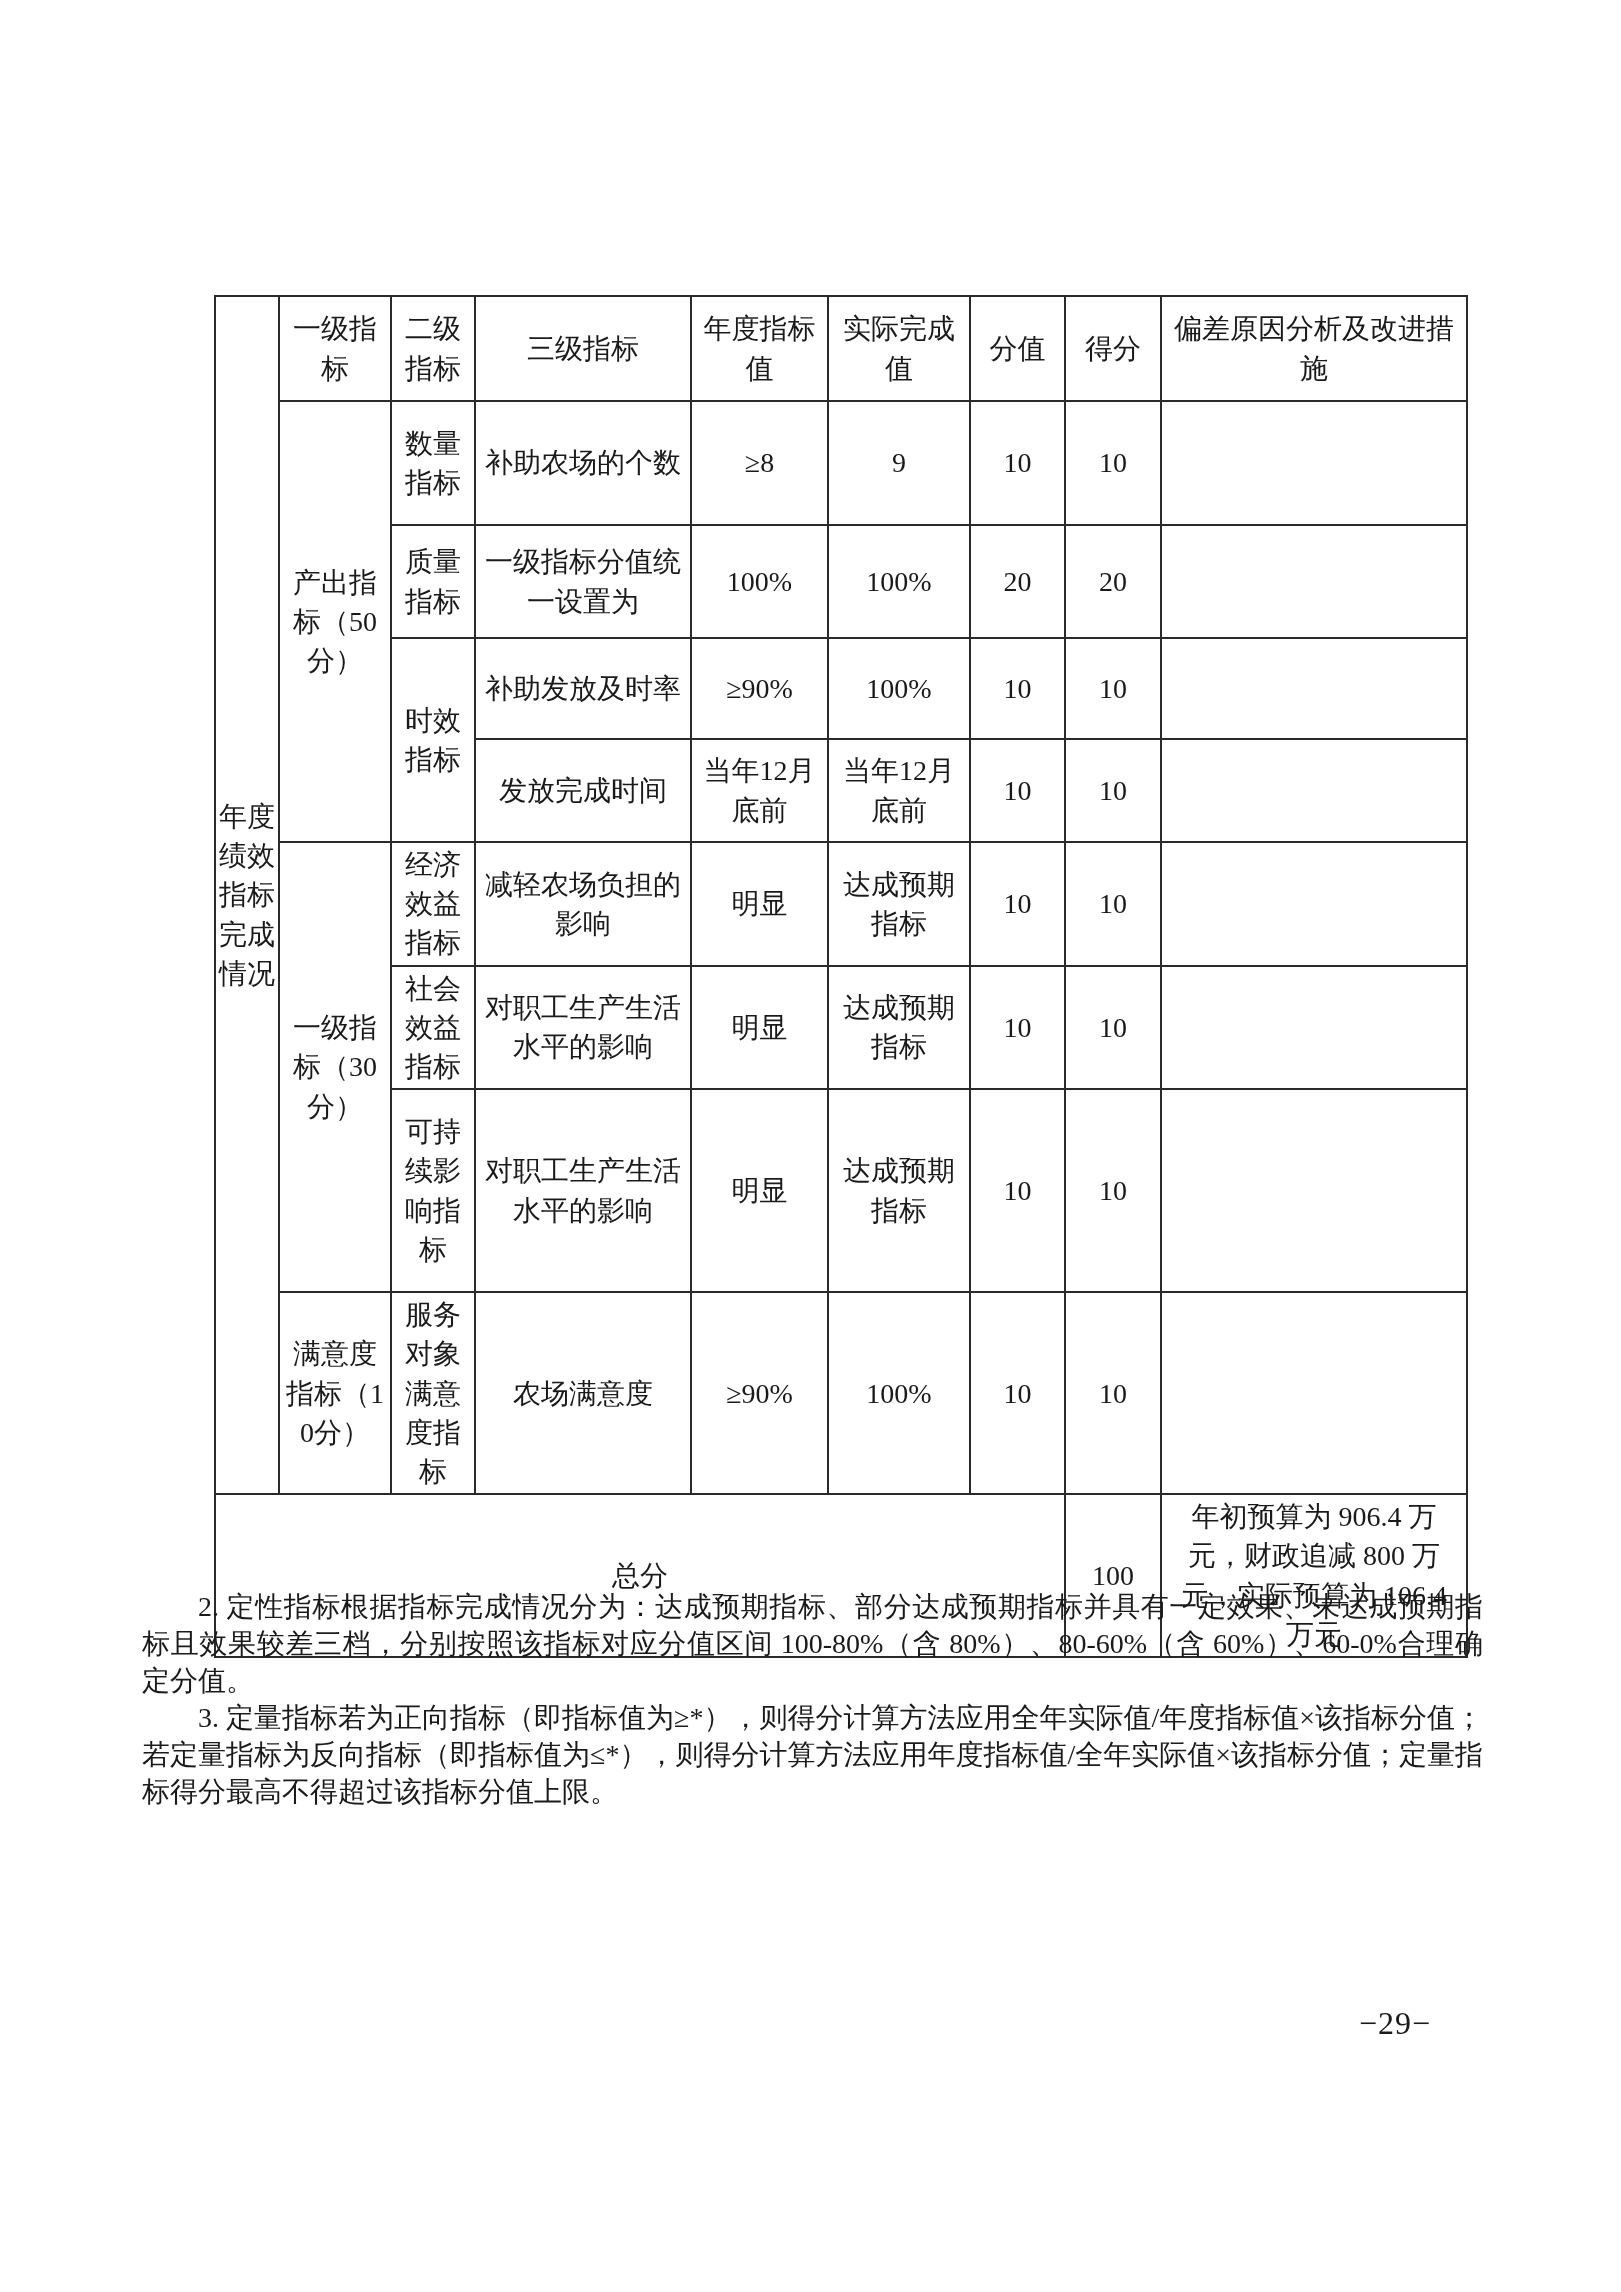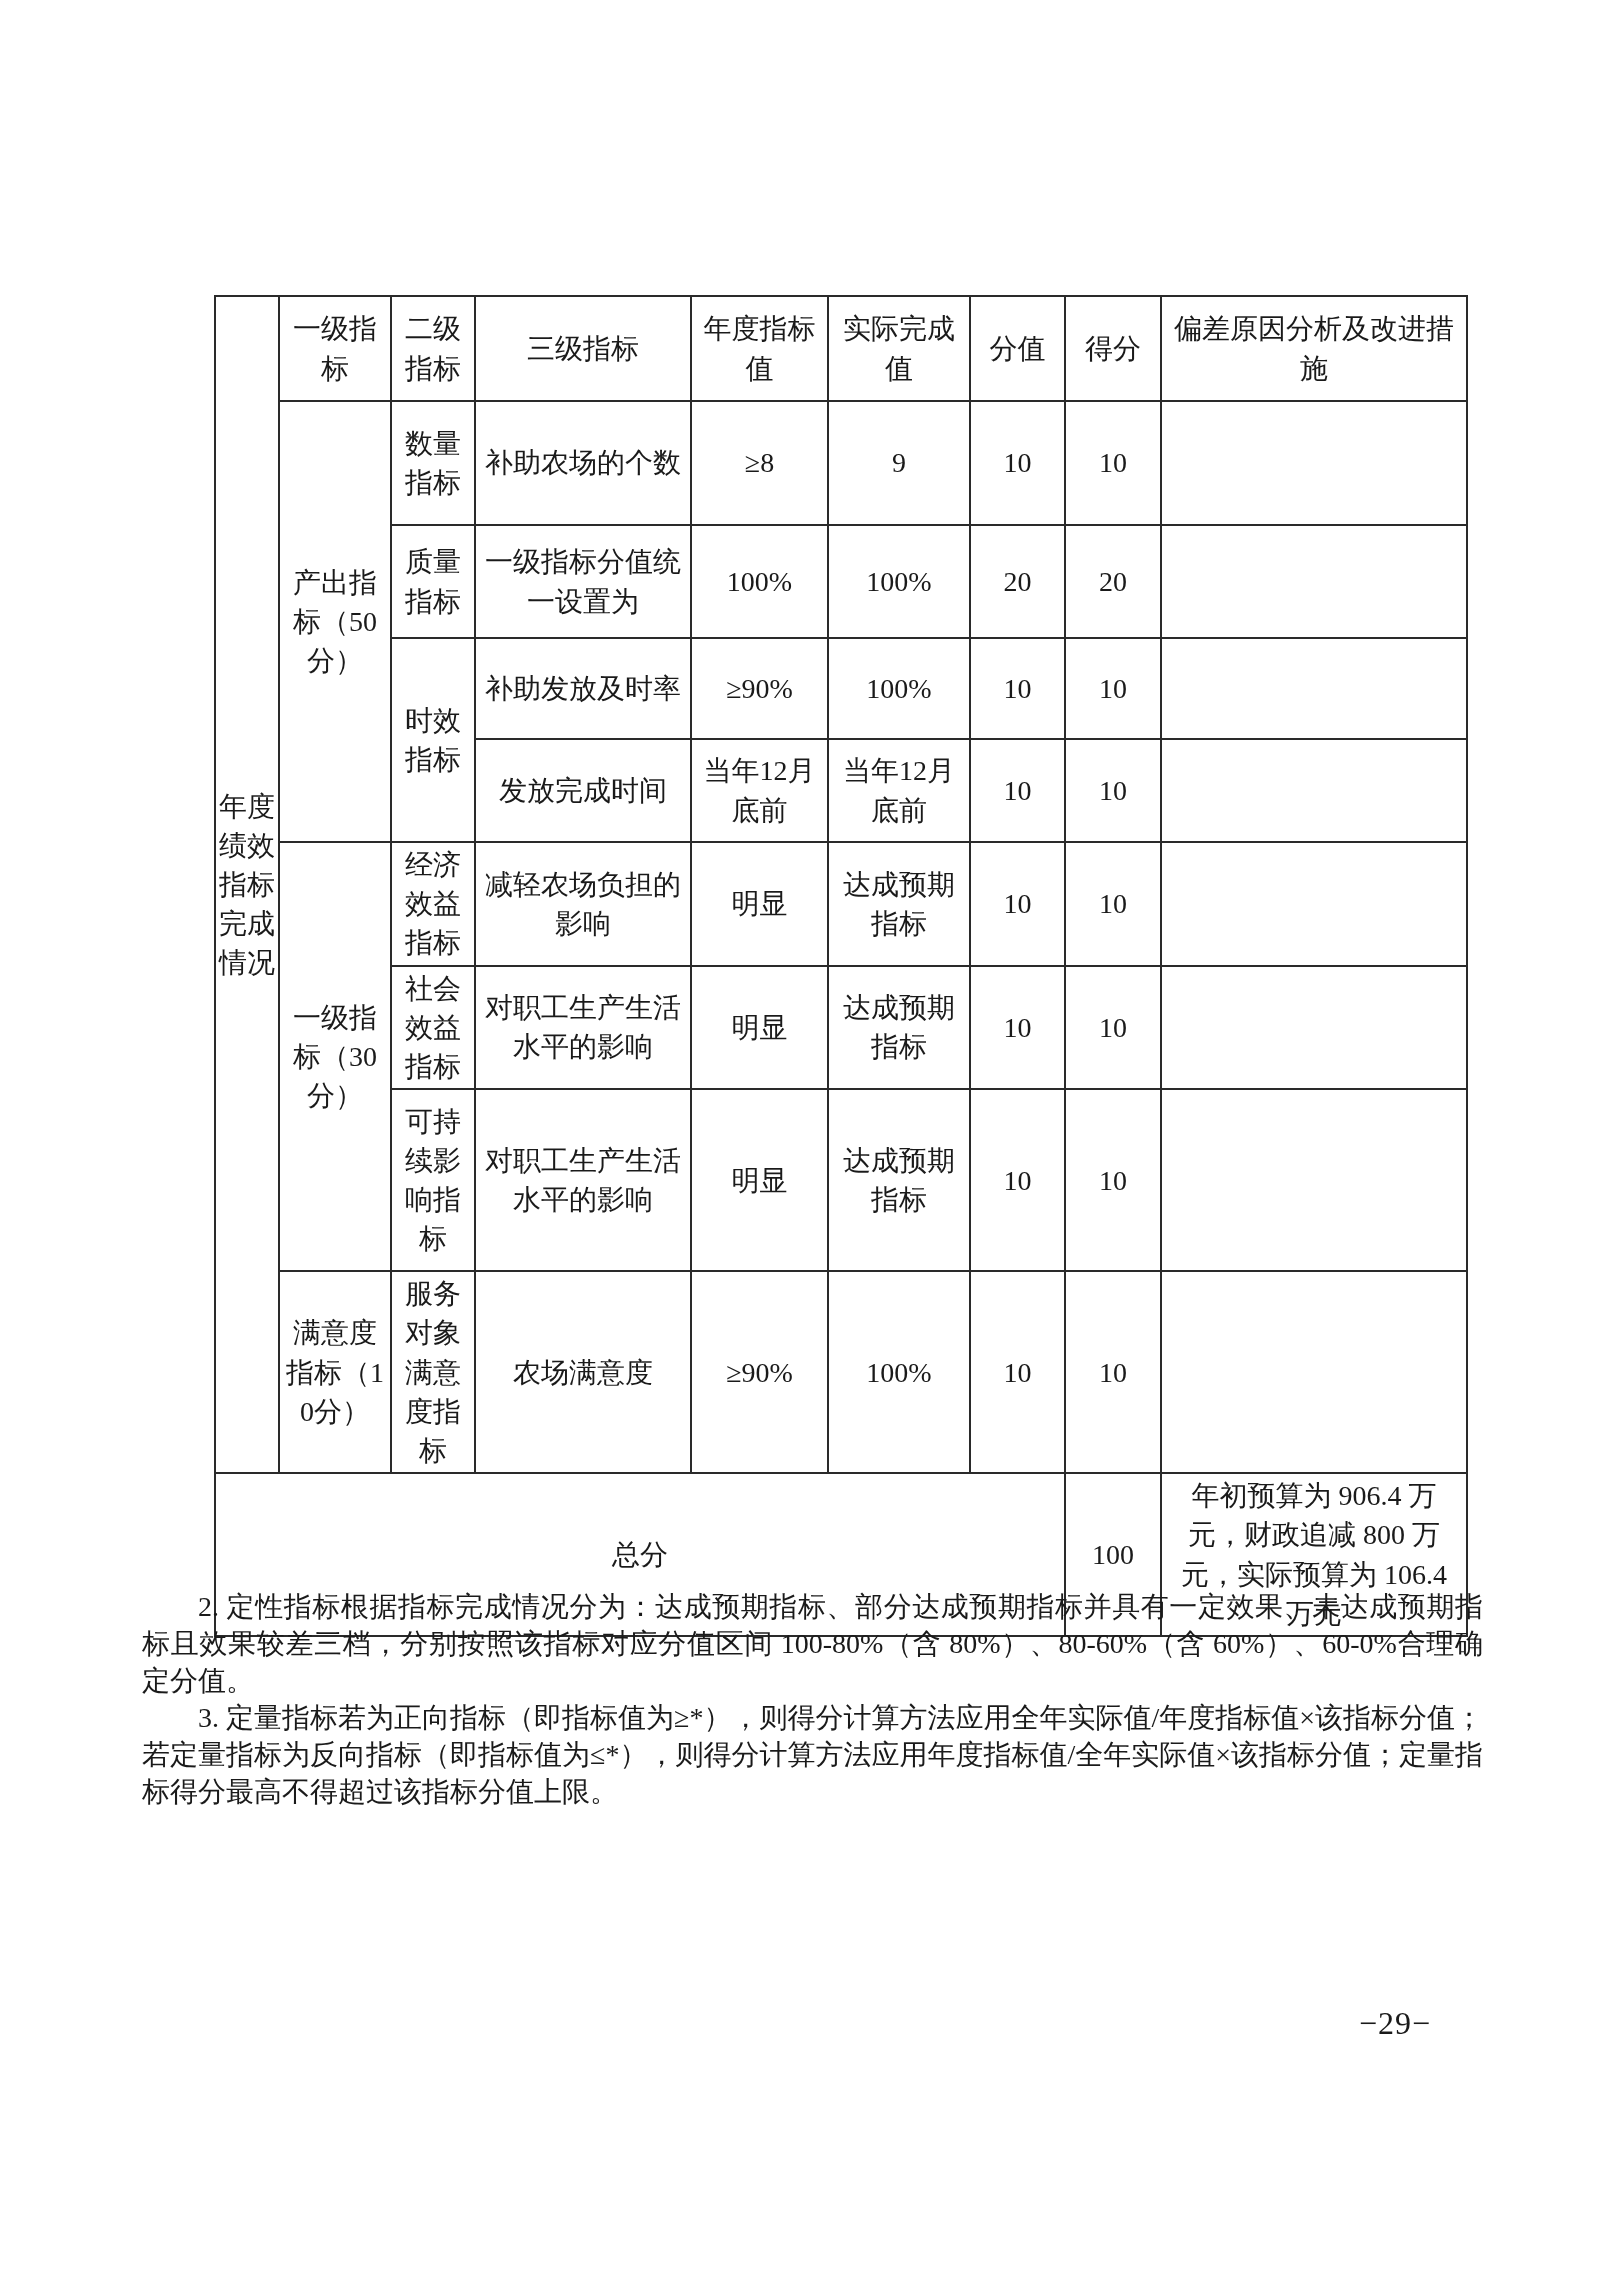--- a/index.html
+++ b/index.html
@@ -35,21 +35,21 @@
     word-break: break-all;
     overflow-wrap: anywhere;
   }
   tr.h-header  { height: 105px; }
   tr.h-r0 { height: 124px; }
   tr.h-r1 { height: 113px; }
   tr.h-r2 { height: 101px; }
   tr.h-r3 { height: 103px; }
   tr.h-r4 { height: 123px; }
   tr.h-r5 { height: 120px; }
-  tr.h-r6 { height: 182px; }
+  tr.h-r6 { height: 203px; }
   tr.h-r7 { height: 202px; }
   tr.h-total { height: 116px; }
   td.side-label {
     padding: 2px 2px;
   }
   td.remark-cell {
     text-align: left;
     padding: 3.9px 5.9px;
     line-height: 1.38;
   }

